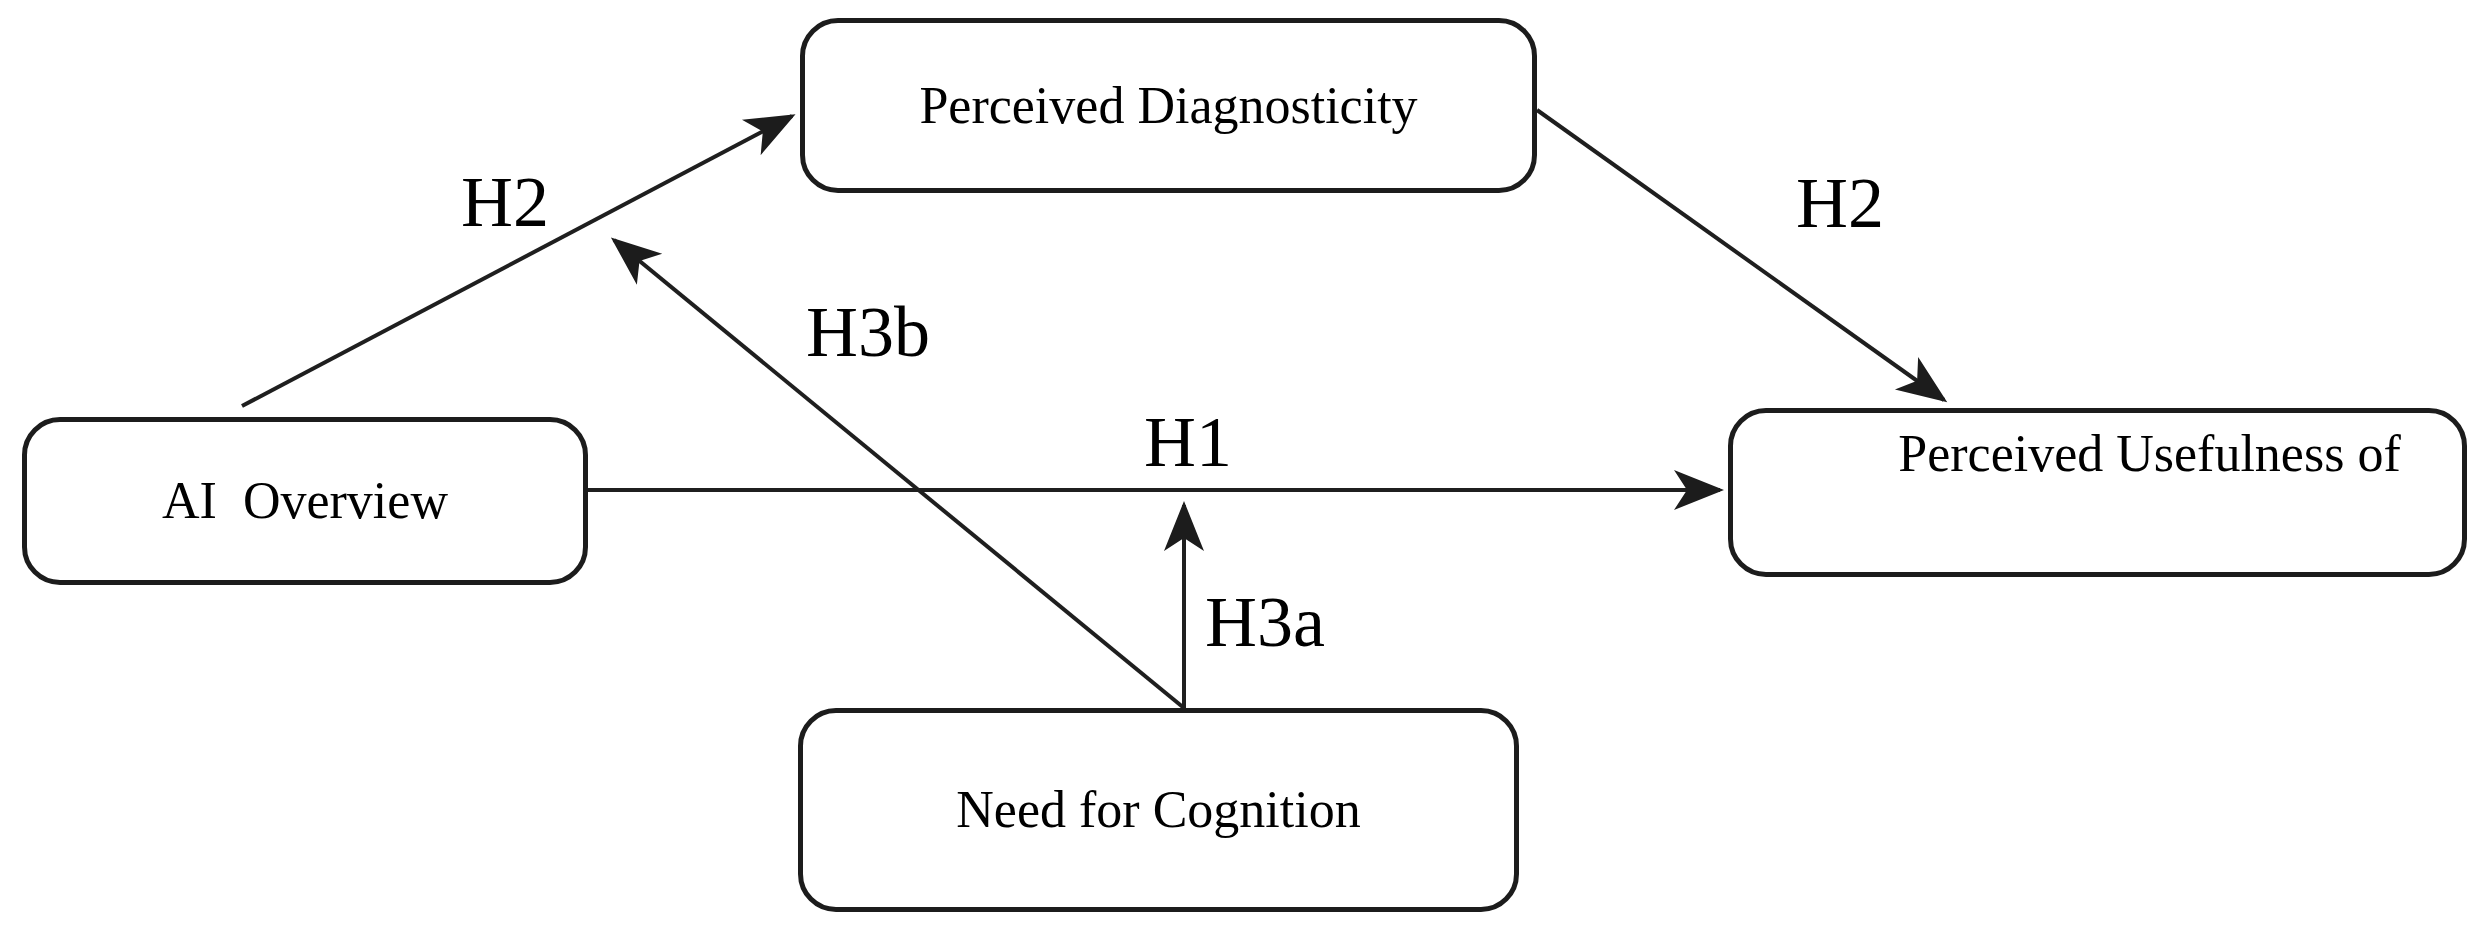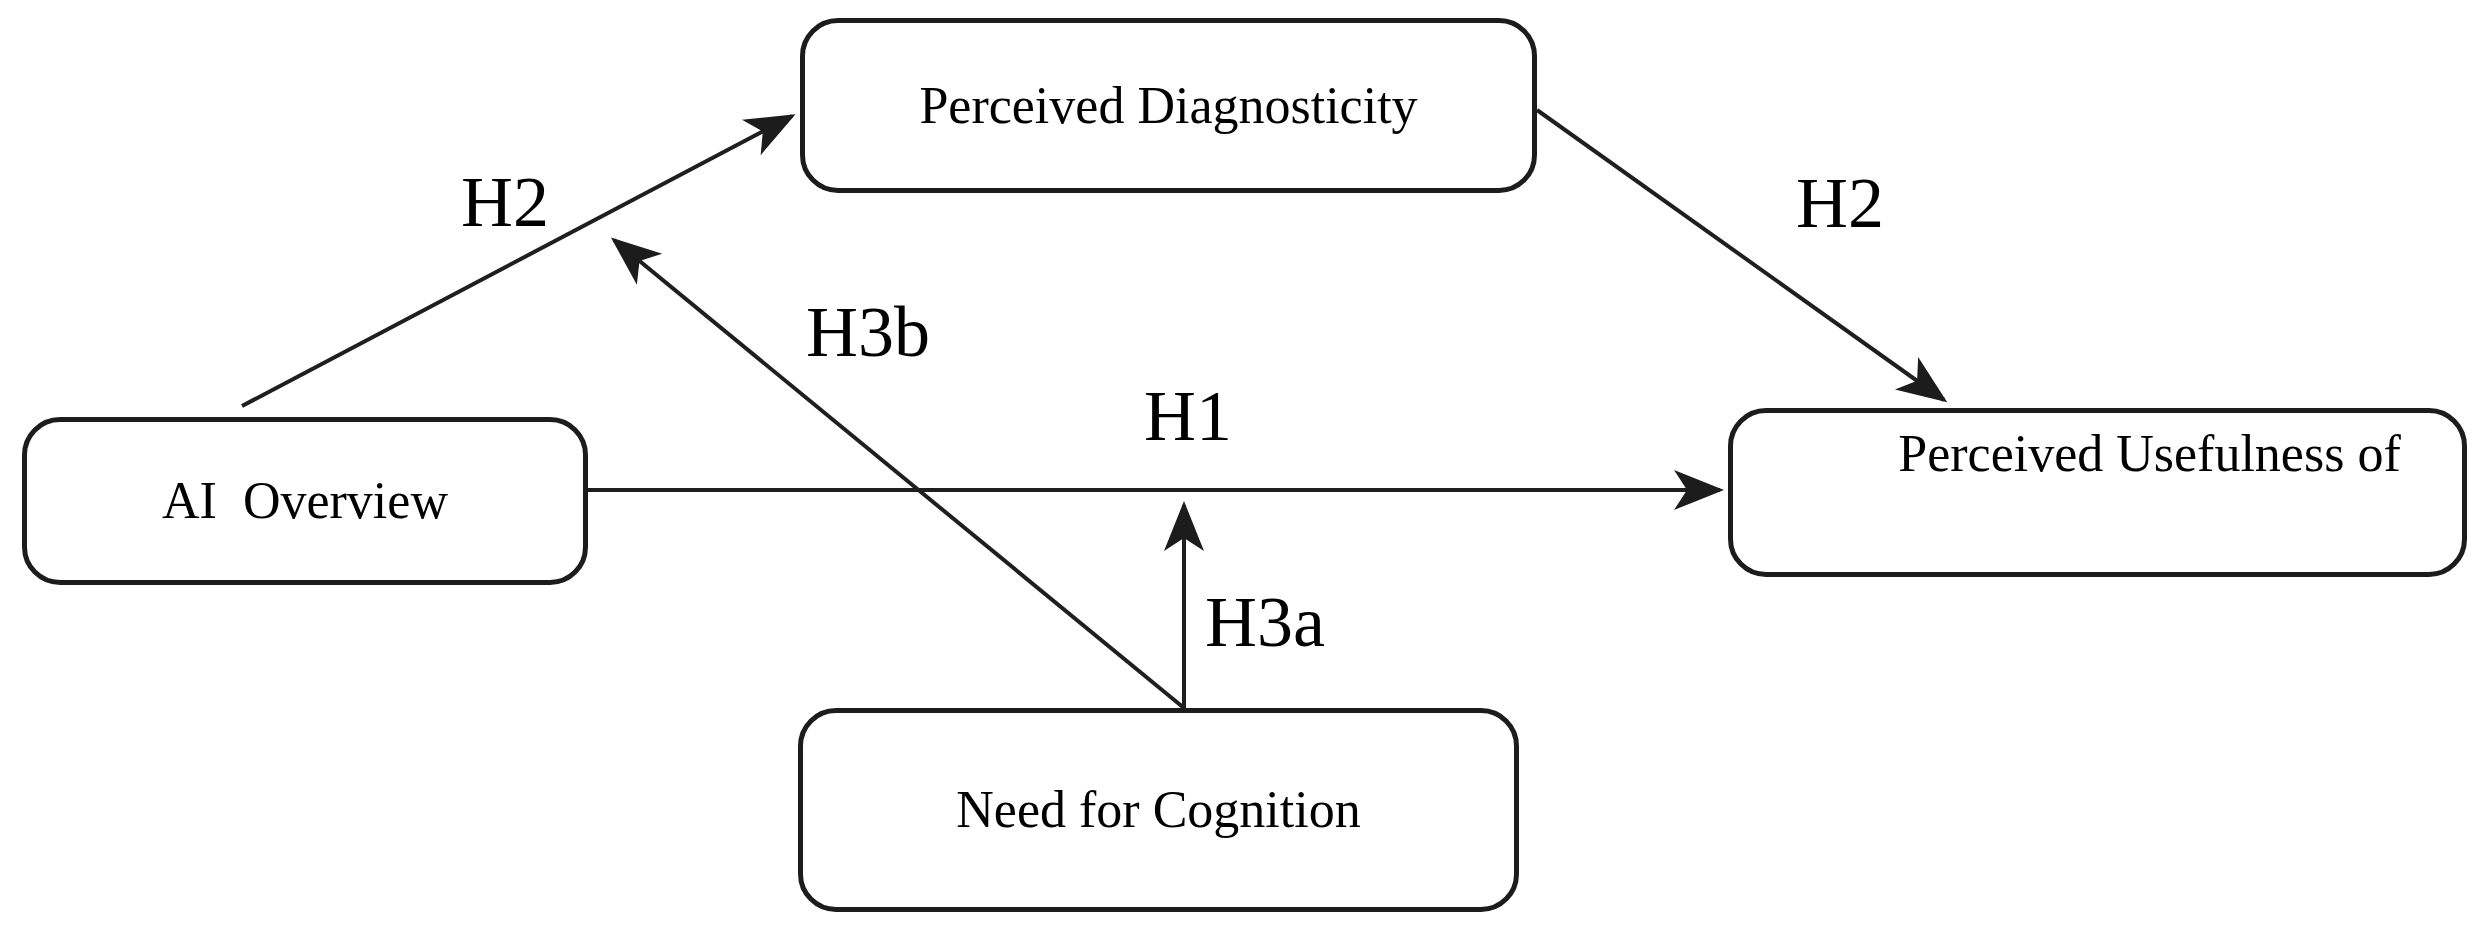--- a/index.html
+++ b/index.html
@@ -50,21 +50,21 @@
   .node-nfc { left: 798px;  top: 708px; width: 721px; height: 204px; }
   .edge-label {
     position: absolute;
     transform: translate(-50%, -50%);
     font-size: 72px;
     white-space: nowrap;
     color: #000000;
   }
   .lbl-h2-left  { left: 505px;  top: 202px; }
   .lbl-h2-right { left: 1840px; top: 203px; }
-  .lbl-h1       { left: 1188px; top: 416px; }
+  .lbl-h1       { left: 1188px; top: 442px; }
   .lbl-h3a      { left: 1265px; top: 622px; }
   .lbl-h3b      { left: 868px;  top: 332px; }
 </style>
 </head>
 <body>
 
 <div class="canvas">
 
   <svg class="edges-layer" viewBox="0 0 2485 936" xmlns="http://www.w3.org/2000/svg">
     <defs>

